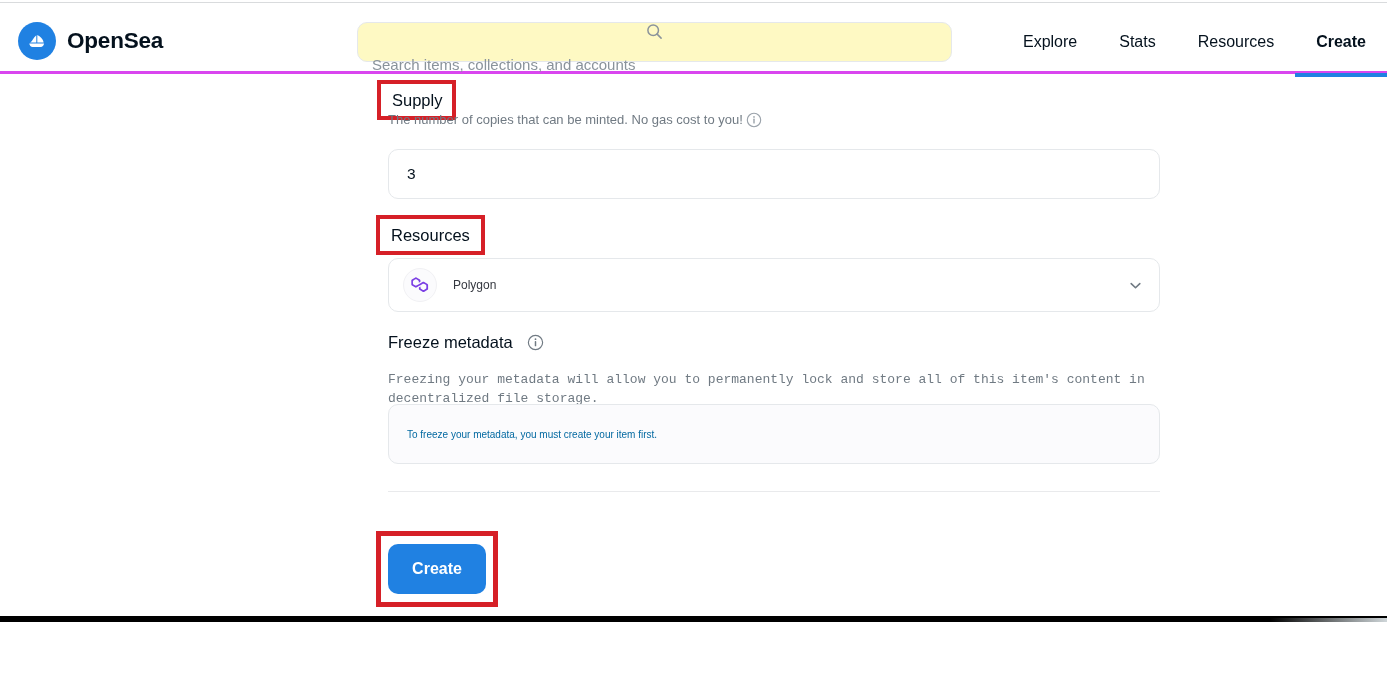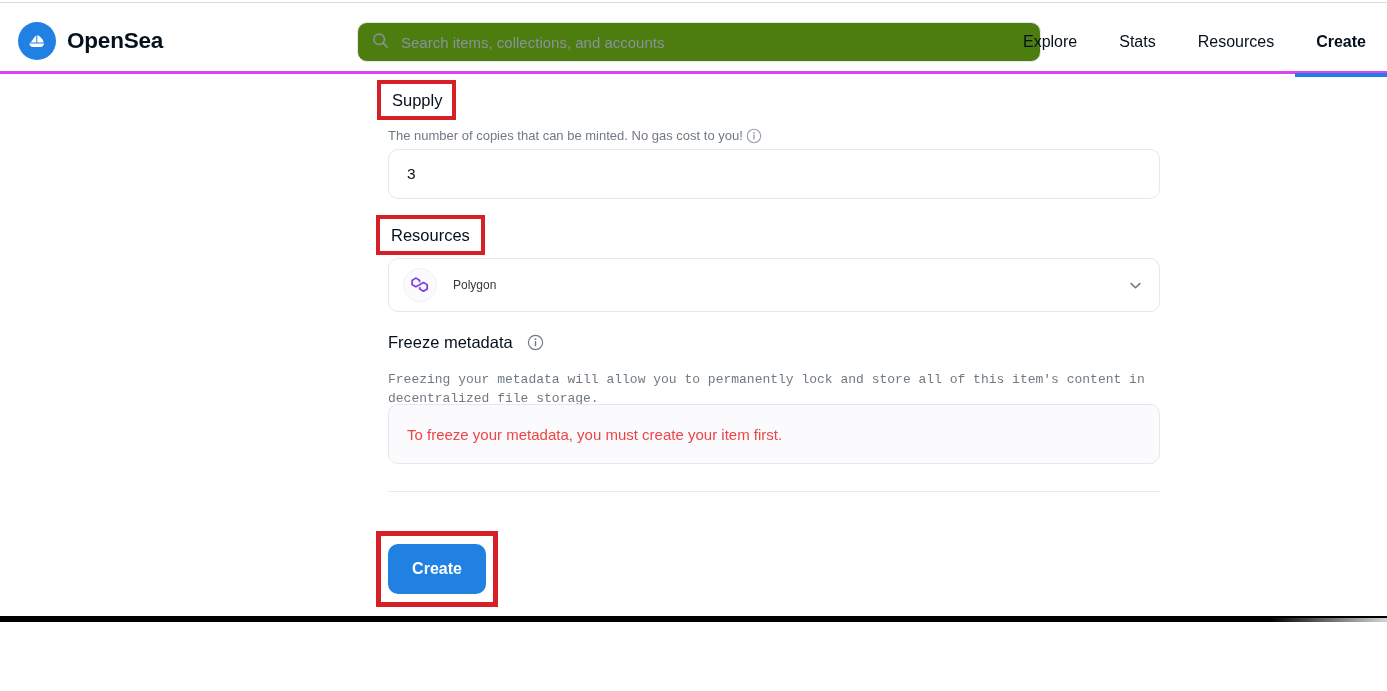--- a/index.html
+++ b/index.html
@@ -55,29 +55,30 @@
     font-size: 22.5px;
     font-weight: 700;
     color: #04111d;
     letter-spacing: -0.2px;
     white-space: nowrap;
   }
 
   #search-box {
     position: absolute;
     left: 357px; top: 19px;
-    width: 684px; height: 40px;
+    width: 595px; height: 40px;
     border: 1px solid #e5e8eb;
     border-radius: 10px;
-    background: #4d7c0f;
+    background: #fef9c3;
     display: flex;
     align-items: center;
     box-sizing: border-box;
     padding: 0 14px;
     gap: 12px;
+    flex-direction: column;
   }
   #search-box .s-icon { flex: none; display: block; }
   #search-input {
     border: 0;
     outline: 0;
     background: transparent;
     font-family: "Liberation Sans", sans-serif;
     font-size: 15px;
     color: #04111d;
     width: 100%;
@@ -142,21 +143,20 @@
     background: #ffffff;
     display: inline-block;
     box-sizing: border-box;
   }
   #supply-help-row {
     position: absolute;
     left: 0; top: 37px;
     display: flex;
     align-items: center;
     gap: 3px;
-    margin-top: 16px;
   }
   #supply-input-box {
     position: absolute;
     left: 0; top: 75px;
     width: 772px; height: 50px;
     border: 1px solid #e5e8eb;
     border-radius: 10px;
     background: #ffffff;
     box-sizing: border-box;
     display: flex;
@@ -234,22 +234,22 @@
     width: 772px; height: 60px;
     border: 1px solid #e5e8eb;
     border-radius: 10px;
     background: #fbfbfd;
     box-sizing: border-box;
     display: flex;
     align-items: center;
     padding: 0 18px;
   }
   #freeze-note {
-    font-size: 15px;
-    color: #ef4444;
+    font-size: 10px;
+    color: #0369a1;
   }
 
   #form-divider {
     position: absolute;
     left: 0; top: 417px;
     width: 772px; height: 1px;
     background: #e9eaec;
   }
 
   

